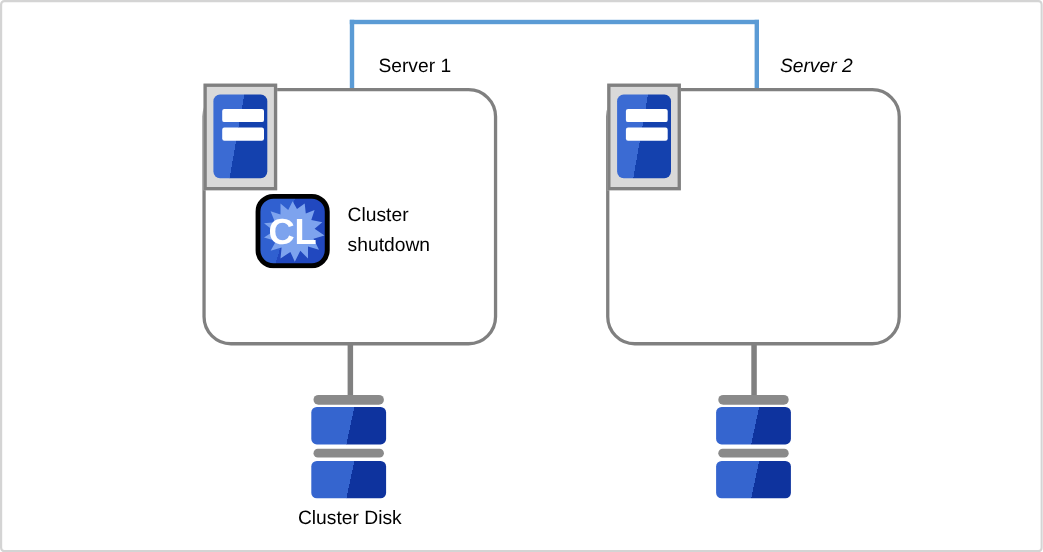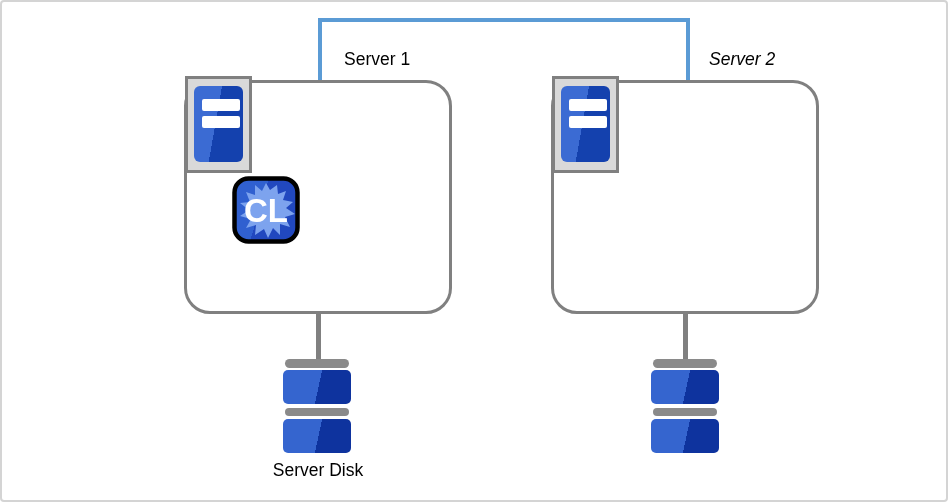--- a/index.html
+++ b/index.html
@@ -153,32 +153,36 @@
       <linearGradient id="clbg" x1="0" y1="0" x2="1" y2="0.3">
         <stop offset="0.5" stop-color="#3060d0"></stop>
         <stop offset="0.5" stop-color="#2148bf"></stop>
       </linearGradient>
     </defs>
     <rect x="2.5" y="2.5" width="63" height="63" rx="14" fill="url(#clbg)" stroke="#000000" stroke-width="4.5"></rect>
     <path d="M34 7 L38 14 L45 9 L46 18 L54 15 L51 24 L61 26 L54 32 L63 38 L53 41 L58 51 L48 48 L48 59 L41 52 L36 62 L32 53 L23 59 L24 49 L14 52 L19 43 L8 40 L17 34 L8 27 L18 26 L14 16 L23 19 L23 9 L30 15 Z" fill="#7da3ee"></path>
     <text x="34" y="46" text-anchor="middle" font-family="Liberation Sans, sans-serif" font-size="33" font-weight="bold" fill="#ffffff">CL</text>
   </svg>
 
+  <div class="cluster-text">
+    <div>Cluster</div>
+    <div>shutdown</div>
+  </div>
 
   <div class="vline v1"></div>
   <div class="vline v2"></div>
 
   <div class="disk d1">
     <div class="cap"></div>
     <div class="platter"></div>
     <div class="sep"></div>
     <div class="platter"></div>
   </div>
   <div class="disk d2">
     <div class="cap"></div>
     <div class="platter"></div>
     <div class="sep"></div>
     <div class="platter"></div>
   </div>
 
-  <div class="mirror-disk-label">Server Disk</div>
+  <div class="mirror-disk-label">Cluster Disk</div>
 
 </div>
 
 </body></html>

